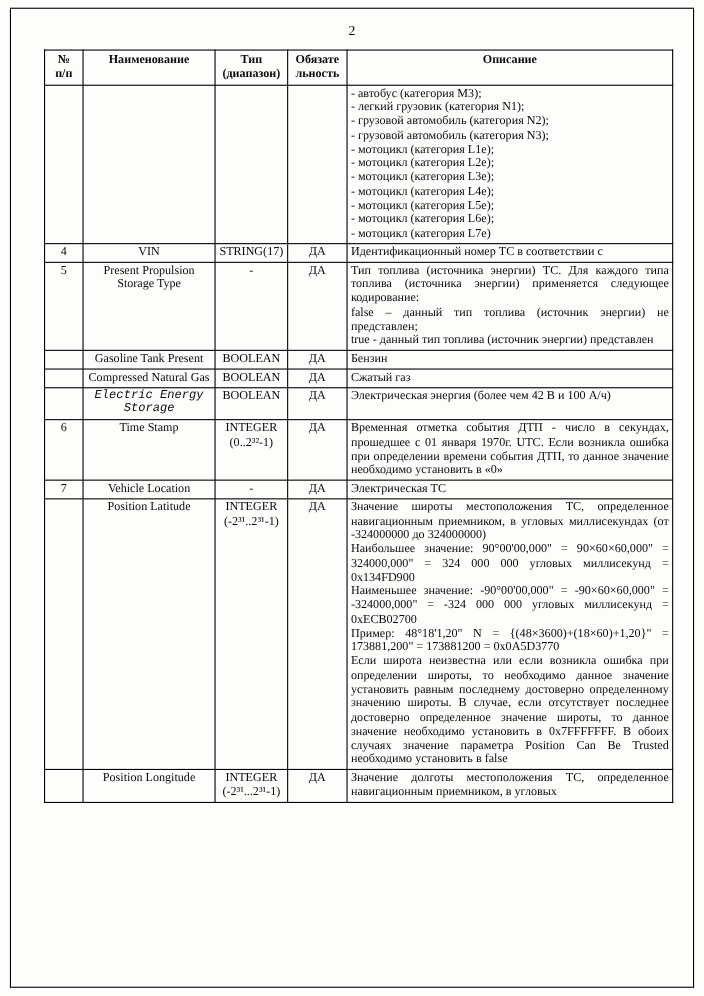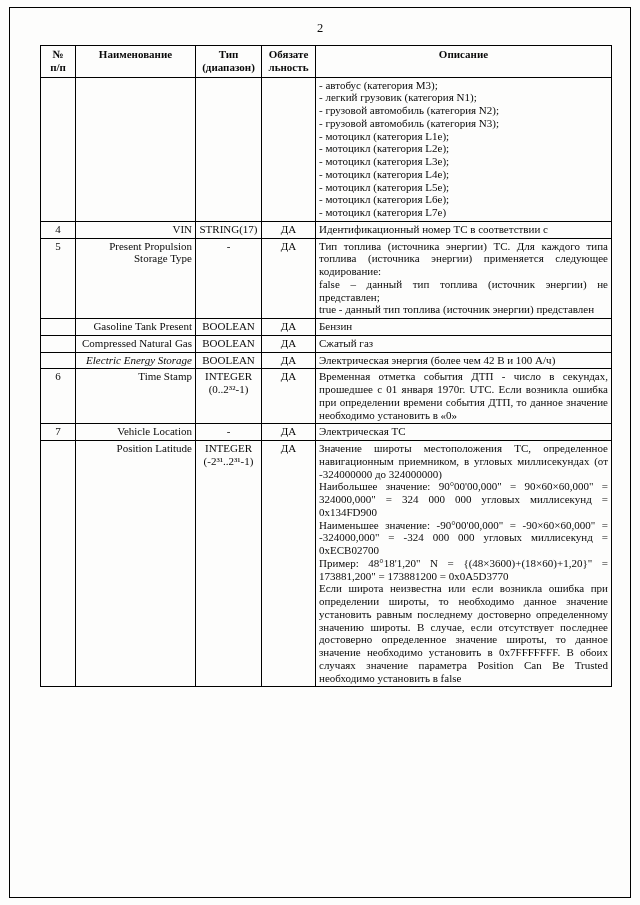--- a/index.html
+++ b/index.html
@@ -46,23 +46,23 @@
     text-align: center;
     padding-top: 2px;
     padding-bottom: 3px;
   }
   .w-num { width: 35px; }
   .w-name { width: 120px; }
   .w-type { width: 66px; }
   .w-required { width: 54px; }
   .w-desc { width: 296px; }
   .c-num, .c-type, .c-required { text-align: center; }
-  .c-name { text-align: right; margin-left: 20px; }
+  .c-name { text-align: center; margin-left: 20px; }
   .c-desc { text-align: justify; }
-  .italic { font-style: italic; }
+  .italic { font-style: italic; font-family: Liberation Mono, monospace; }
 </style>
 </head>
 <body>
 
 <div class="page">
   <div class="frame"></div>
   <div class="page-number">2</div>
   <table class="spec">
     <colgroup>
       <col class="w-num">
@@ -158,15 +158,23 @@
           <td class="c-name">Position Latitude</td>
           <td class="c-type">INTEGER
 (-2³¹..2³¹-1)</td>
           <td class="c-required">ДА</td>
           <td class="c-desc">Значение широты местоположения ТС, определенное навигационным приемником, в угловых миллисекундах (от -324000000 до 324000000)
 Наибольшее значение: 90°00'00,000" = 90×60×60,000" = 324000,000" = 324 000 000 угловых миллисекунд = 0x134FD900
 Наименьшее значение: -90°00'00,000" = -90×60×60,000" = -324000,000" = -324 000 000 угловых миллисекунд = 0xECB02700
 Пример: 48°18'1,20" N = {(48×3600)+(18×60)+1,20}" = 173881,200" = 173881200 = 0x0A5D3770
 Если широта неизвестна или если возникла ошибка при определении широты, то необходимо данное значение установить равным последнему достоверно определенному значению широты. В случае, если отсутствует последнее достоверно определенное значение широты, то данное значение необходимо установить в 0x7FFFFFFF. В обоих случаях значение параметра Position Can Be Trusted необходимо установить в false</td>
         </tr>
+        <tr>
+          <td class="c-num"></td>
+          <td class="c-name">Position Longitude</td>
+          <td class="c-type">INTEGER
+(-2³¹...2³¹-1)</td>
+          <td class="c-required">ДА</td>
+          <td class="c-desc">Значение долготы местоположения ТС, определенное навигационным приемником, в угловых</td>
+        </tr>
       </tbody>
   </table>
 </div>
 
 </body></html>

